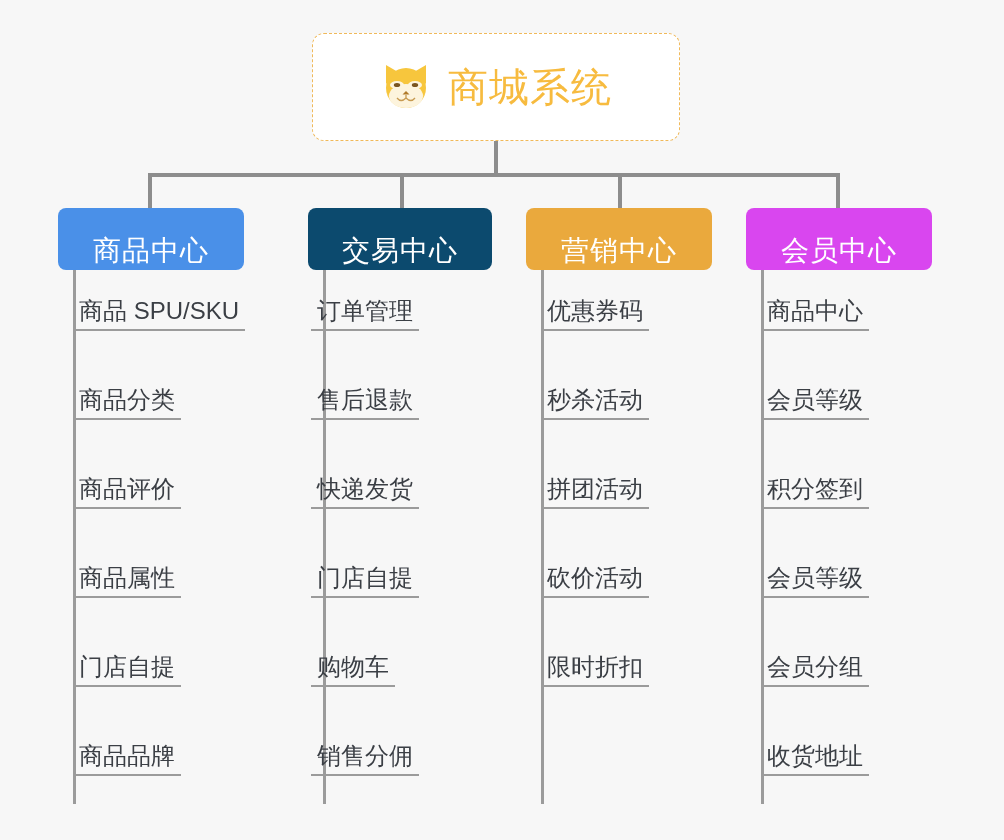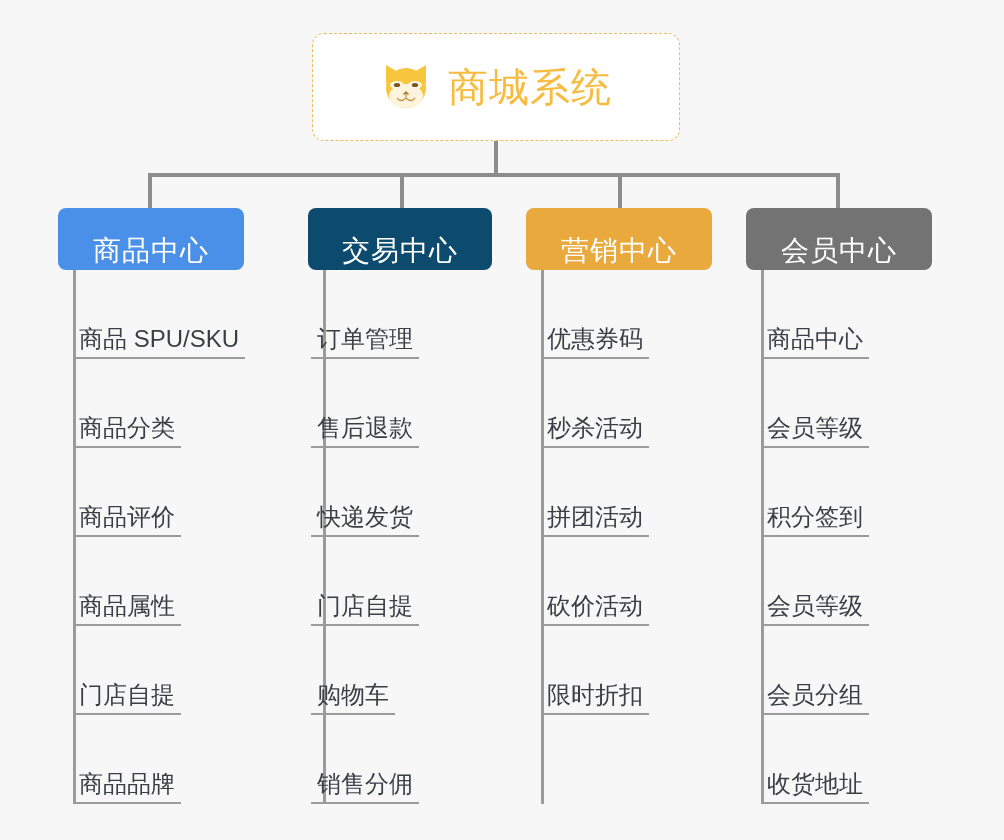--- a/index.html
+++ b/index.html
@@ -102,21 +102,21 @@
 
   
   .leaf-list {
     position: absolute;
     top: 62px;
   }
   .leaf {
     position: relative;
     height: 89px;
     display: flex;
-    align-items: flex-end;
+    align-items: center;
   }
   .leaf-text {
     font-size: 24px;
     color: #3b3f45;
     line-height: 1.05;
     padding: 0 6px 6px 6px;
     border-bottom: 2px solid #9b9b9b;
     white-space: nowrap;
     display: inline-block;
   }
@@ -231,21 +231,21 @@
         <div class="leaf">
           <span class="leaf-text">砍价活动</span>
         </div>
         <div class="leaf">
           <span class="leaf-text">限时折扣</span>
         </div>
       </div>
   </div>
 
   <div class="column" id="col-3" style="left:746px; width:186px;">
-    <div class="cat-box" style="background: #737373;">
+    <div class="cat-box" style="background: #d946ef;">
       <span>会员中心</span>
     </div>
     <div class="spine" style="left: 15px; top: 62px; height: 534px;"></div>
     <div class="leaf-list" style="left:15px;">
         <div class="leaf">
           <span class="leaf-text">商品中心</span>
         </div>
         <div class="leaf">
           <span class="leaf-text">会员等级</span>
         </div>

